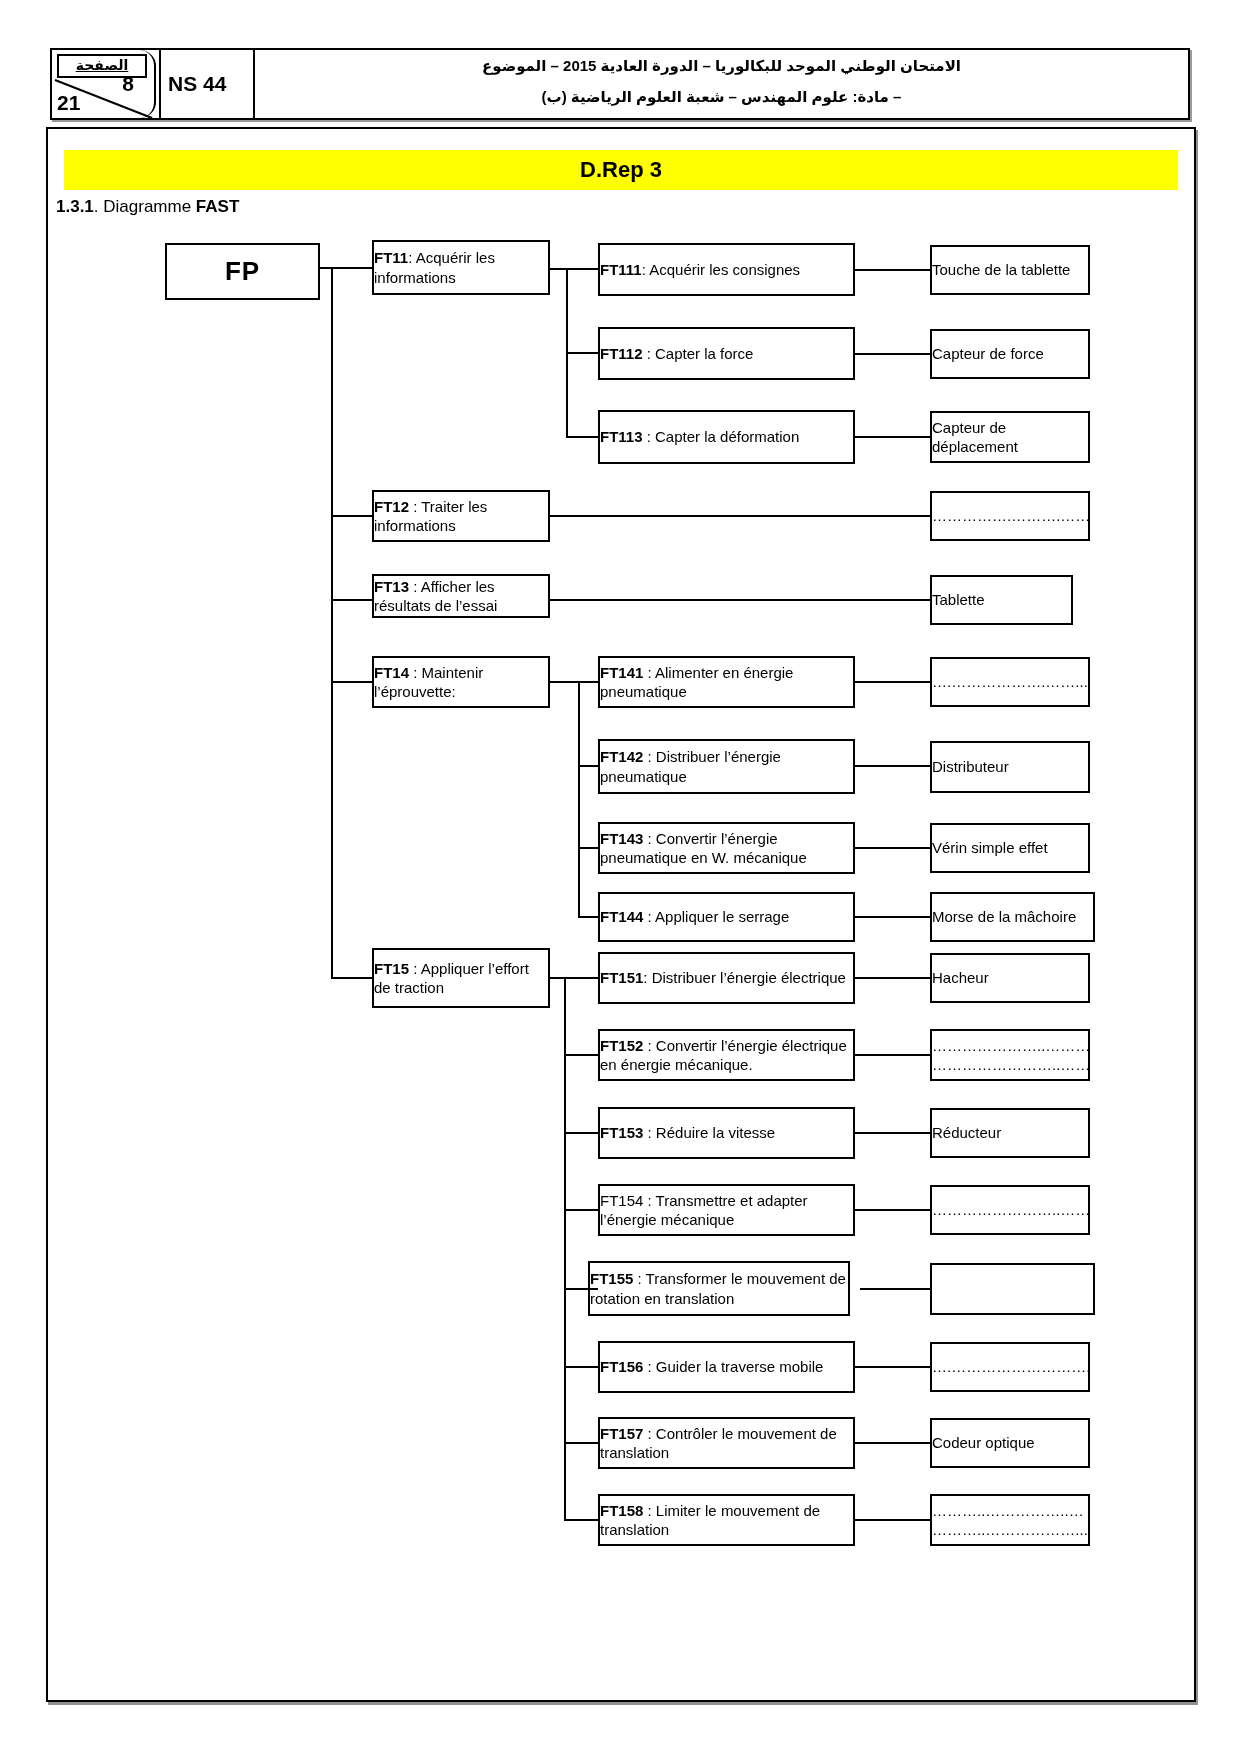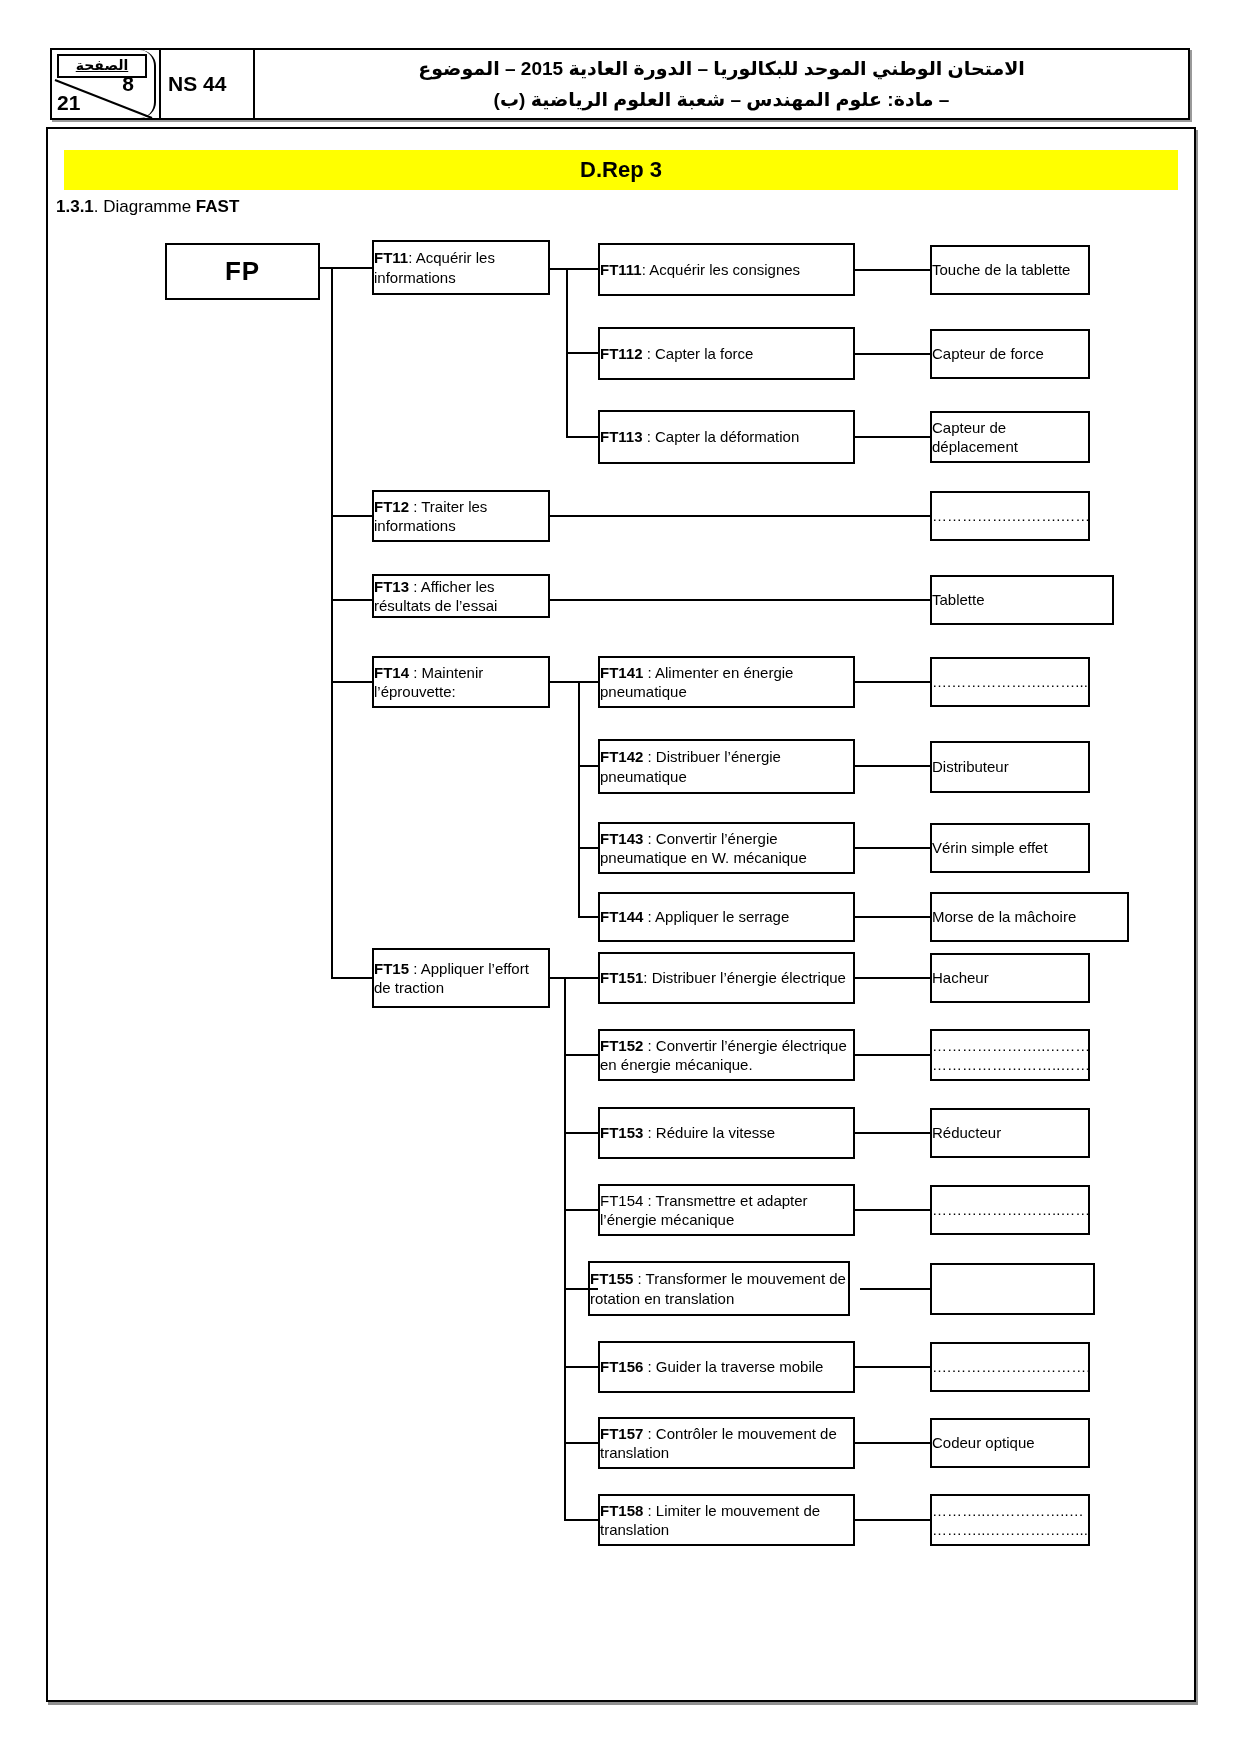--- a/index.html
+++ b/index.html
@@ -22,22 +22,22 @@
   }
   .hdr-pagebox .num8{position:absolute;right:20px;top:22px;font-weight:bold;font-size:21px;}
   .hdr-pagebox .num21{position:absolute;left:5px;top:41px;font-weight:bold;font-size:21px;}
   .hdr-pagebox svg{position:absolute;left:0;top:0;}
   .hdr-ns{
     width:94px;flex:none;border-left:2px solid #000;margin-left:3px;box-sizing:border-box;
     display:flex;align-items:center;padding-left:7px;font-weight:bold;font-size:21px;
   }
   .hdr-title{
     flex:1;border-left:2px solid #000;box-sizing:border-box;direction:rtl;
-    display:flex;flex-direction:column;justify-content:center;align-items:center;
-    font-weight:bold;font-size:19px;line-height:31px;
+    display:flex;flex-direction:column;align-items:center;
+    font-weight:bold;font-size:15px;line-height:31px;
   }
   
   .frame{
     left:46px;top:127px;width:1150px;height:1575px;border:2px solid #000;
     box-sizing:border-box;background:#fff;box-shadow:2px 3px 0 #8f8f8f;
   }
   .banner{
     left:64px;top:150px;width:1114px;height:40px;background:#ffff00;
     text-align:center;font-weight:bold;font-size:22px;line-height:40px;
   }
@@ -149,33 +149,33 @@
   </div>
 <div class="bx" style="left:930px;top:329px;width:160px;height:50px">
     <span>Capteur de force</span>
   </div>
 <div class="bx" style="left:930px;top:411px;width:160px;height:52px">
     <span>Capteur de déplacement</span>
   </div>
 <div class="bx" style="left:930px;top:491px;width:160px;height:50px">
     <span>…………….……….……</span>
   </div>
-<div class="bx" style="left:930px;top:575px;width:184px;height:50px">
+<div class="bx" style="left:930px;top:575px;width:143px;height:50px">
     <span>Tablette</span>
   </div>
 <div class="bx" style="left:930px;top:657px;width:160px;height:50px">
     <span>….……………….……...</span>
   </div>
 <div class="bx" style="left:930px;top:741px;width:160px;height:52px">
     <span>Distributeur</span>
   </div>
 <div class="bx" style="left:930px;top:823px;width:160px;height:50px">
     <span>Vérin simple effet</span>
   </div>
-<div class="bx" style="left:930px;top:892px;width:199px;height:50px">
+<div class="bx" style="left:930px;top:892px;width:165px;height:50px">
     <span>Morse de la mâchoire</span>
   </div>
 <div class="bx" style="left:930px;top:953px;width:160px;height:50px">
     <span>Hacheur</span>
   </div>
 <div class="bx" style="left:930px;top:1029px;width:160px;height:52px">
     <span class="ln">…………………..………</span>
     <span class="ln">……………………..……</span>
   </div>
 <div class="bx" style="left:930px;top:1108px;width:160px;height:50px">

